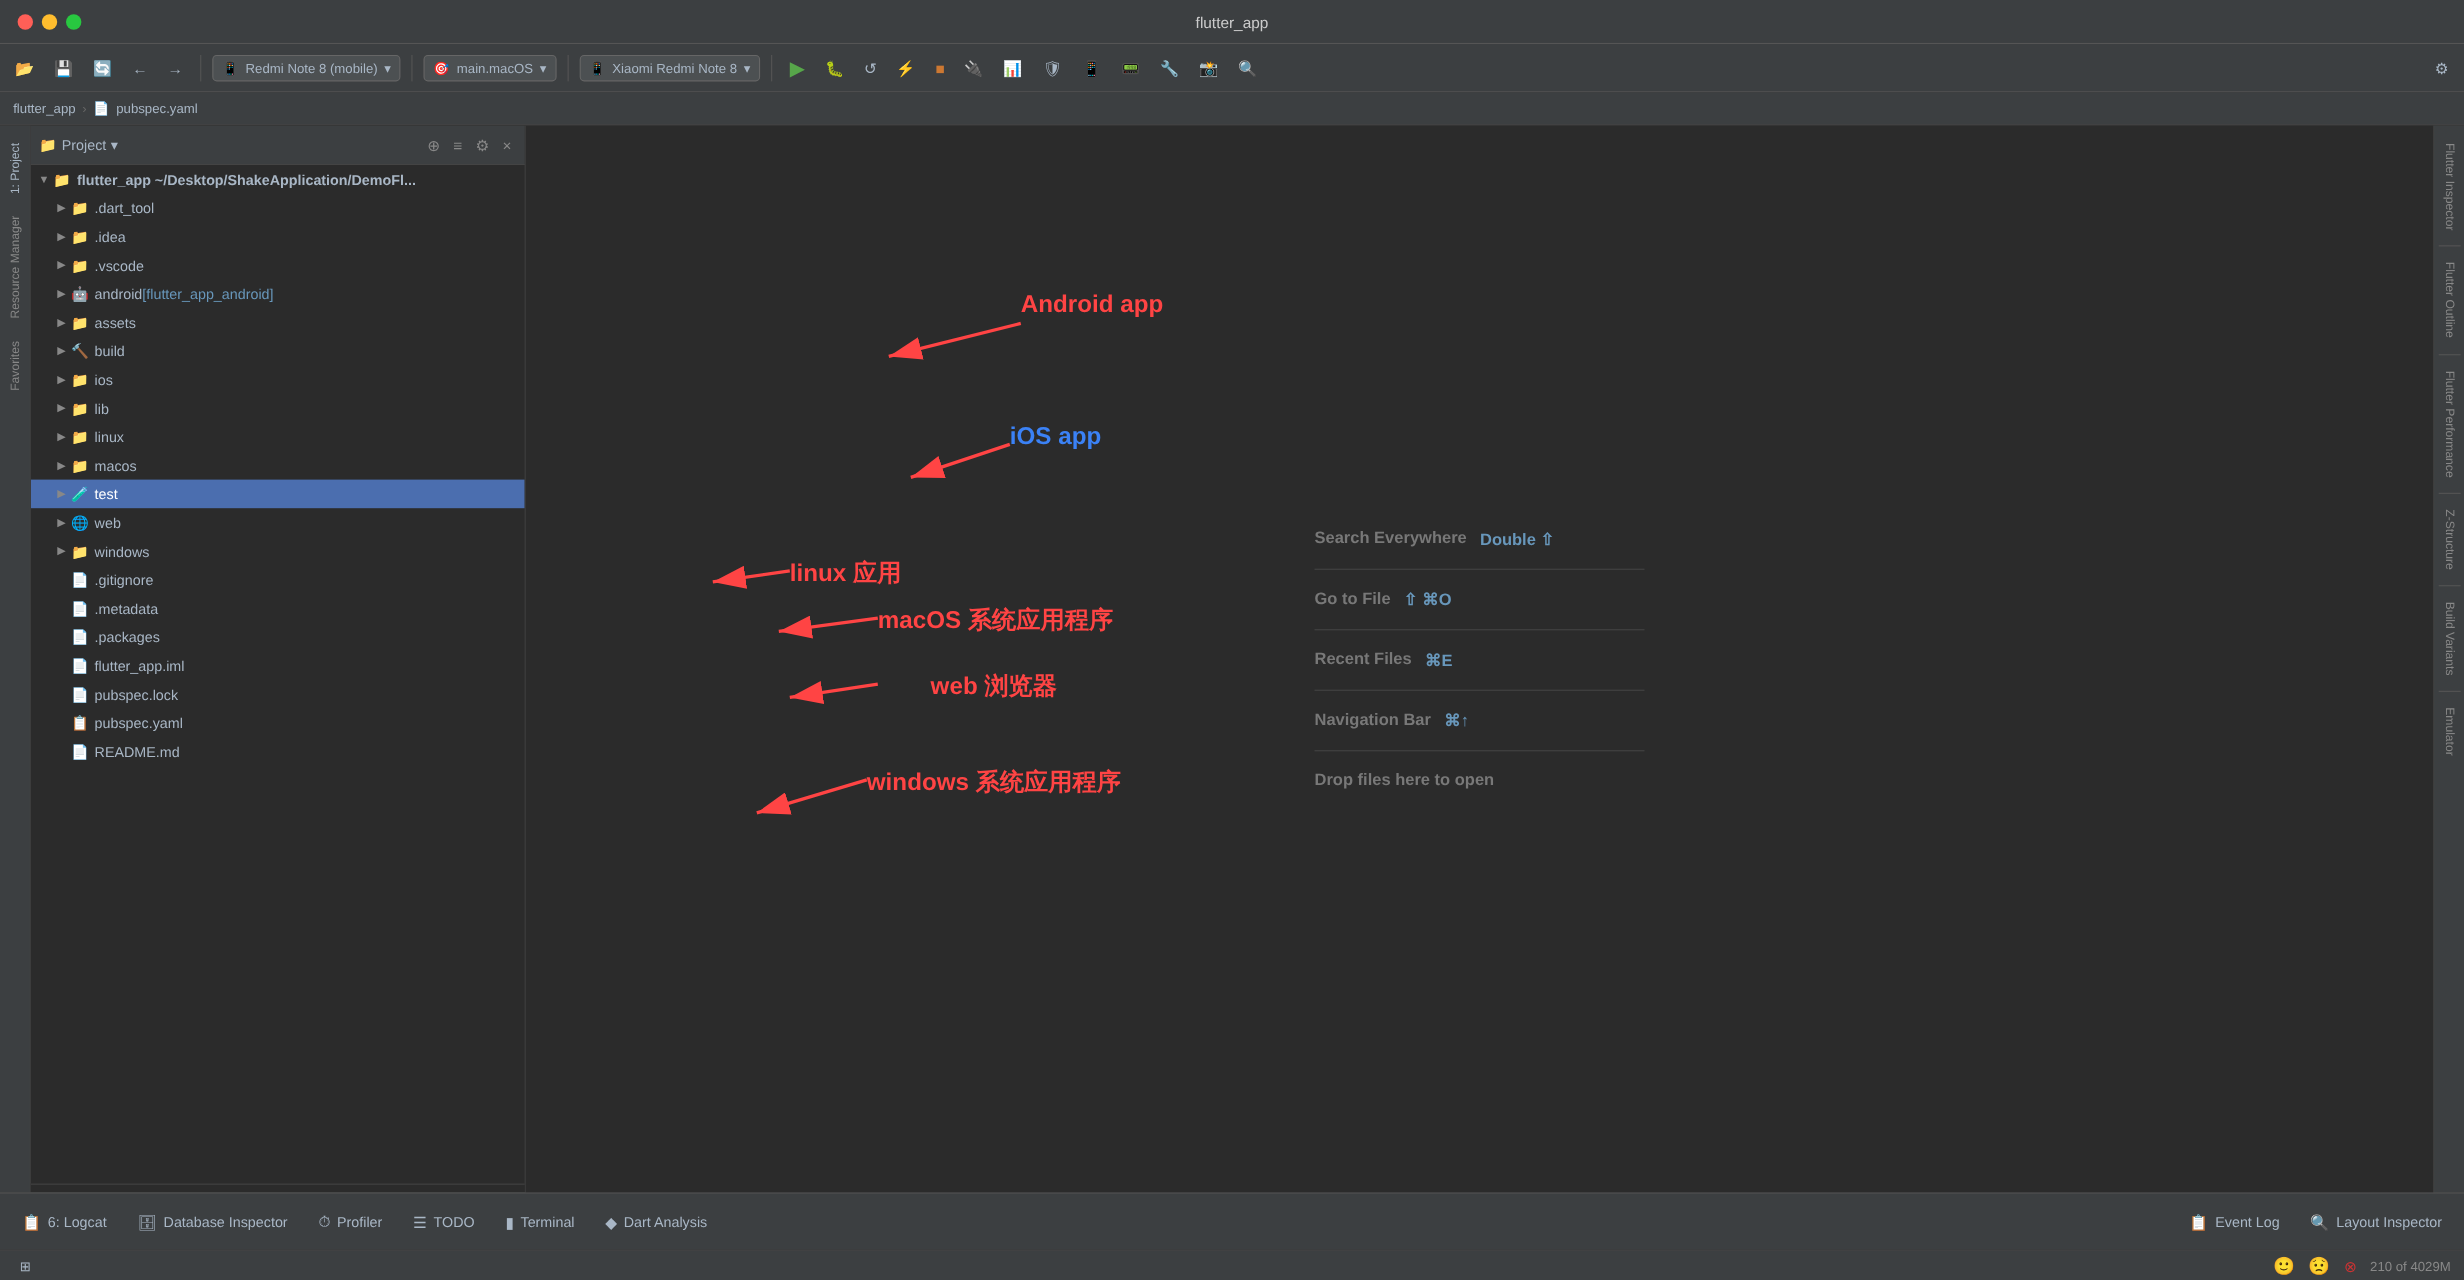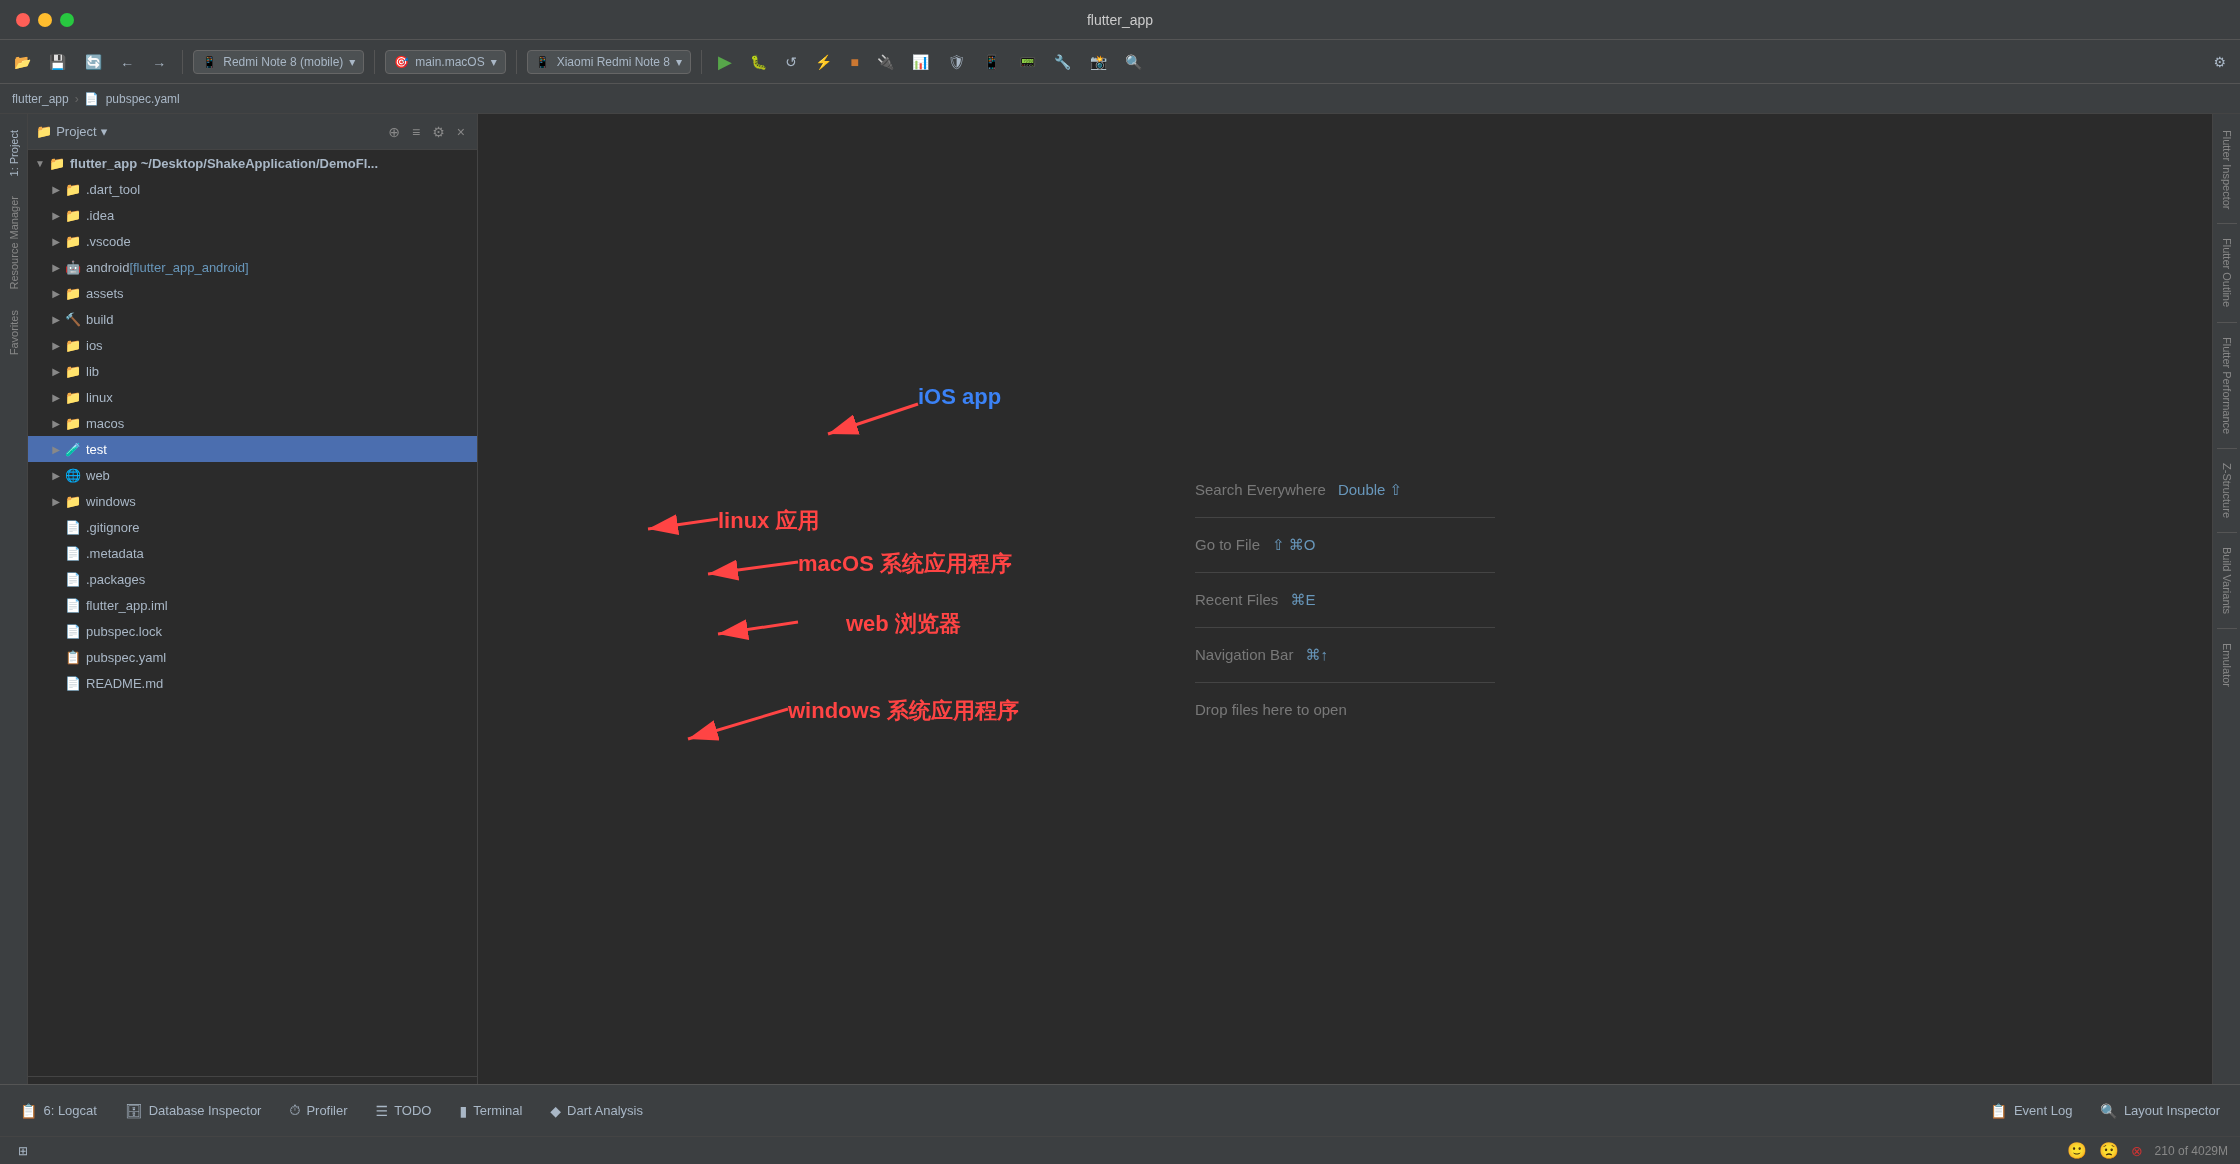--- a/index.html
+++ b/index.html
@@ -280,20 +280,21 @@
       display: flex;
       flex-direction: column;
       gap: 16px;
     }
     .hint-row {
       display: flex;
       align-items: center;
       gap: 12px;
       color: #787878;
       font-size: 15px;
+      font-weight: bold;
     }
     .hint-label { color: #787878; }
     .hint-shortcut {
       color: #6897bb;
       font-size: 15px;
     }
     .hint-divider {
       width: 300px;
       height: 1px;
       background: #444;
@@ -605,20 +606,31 @@
       <div class="hint-row">
         <span class="hint-label">Navigation Bar</span>
         <span class="hint-shortcut">⌘↑</span>
       </div>
       <div class="hint-divider"></div>
       <div class="hint-row">
         <span class="hint-label">Drop files here to open</span>
       </div>
     </div>
 
+    <div style="position:absolute; top:150px; left:320px; pointer-events:none;">
+      <svg width="160" height="80" style="overflow:visible;">
+        <defs>
+          <marker id="arrowhead1" markerWidth="10" markerHeight="7" refX="10" refY="3.5" orient="auto">
+            <polygon points="0 0, 10 3.5, 0 7" fill="#ff4444"></polygon>
+          </marker>
+        </defs>
+        <line x1="130" y1="30" x2="10" y2="60" stroke="#ff4444" stroke-width="3" marker-end="url(#arrowhead1)"></line>
+      </svg>
+      <span style="position:absolute; top:0; left:130px; color:#ff4444; font-size:22px; font-weight:bold; white-space:nowrap;">Android app</span>
+    </div>
 
     <div style="position:absolute; top:280px; left:340px; pointer-events:none;">
       <svg width="140" height="60" style="overflow:visible;">
         <defs>
           <marker id="arrowhead2" markerWidth="10" markerHeight="7" refX="10" refY="3.5" orient="auto">
             <polygon points="0 0, 10 3.5, 0 7" fill="#ff4444"></polygon>
           </marker>
         </defs>
         <line x1="100" y1="10" x2="10" y2="40" stroke="#ff4444" stroke-width="3" marker-end="url(#arrowhead2)"></line>
       </svg>

